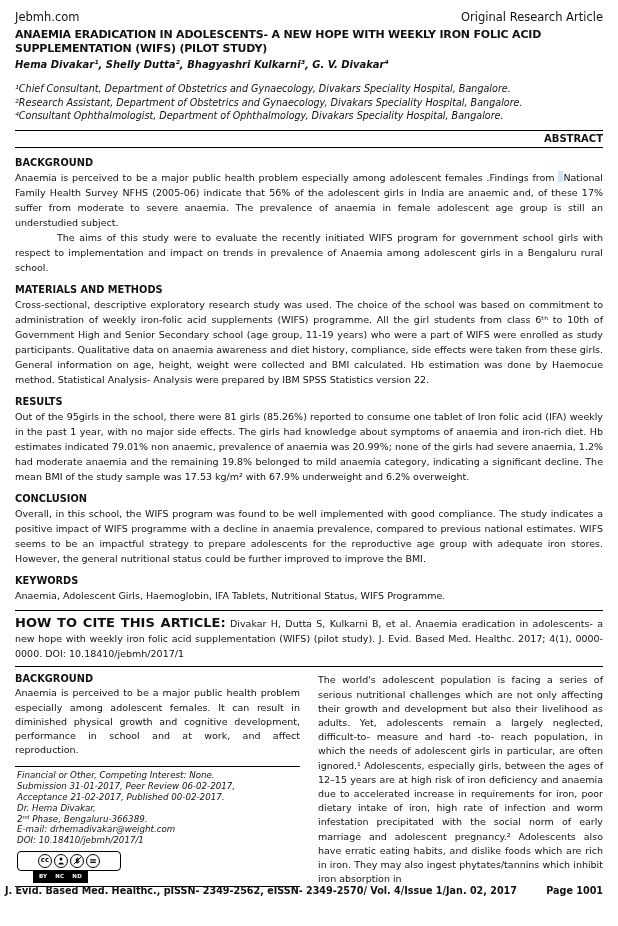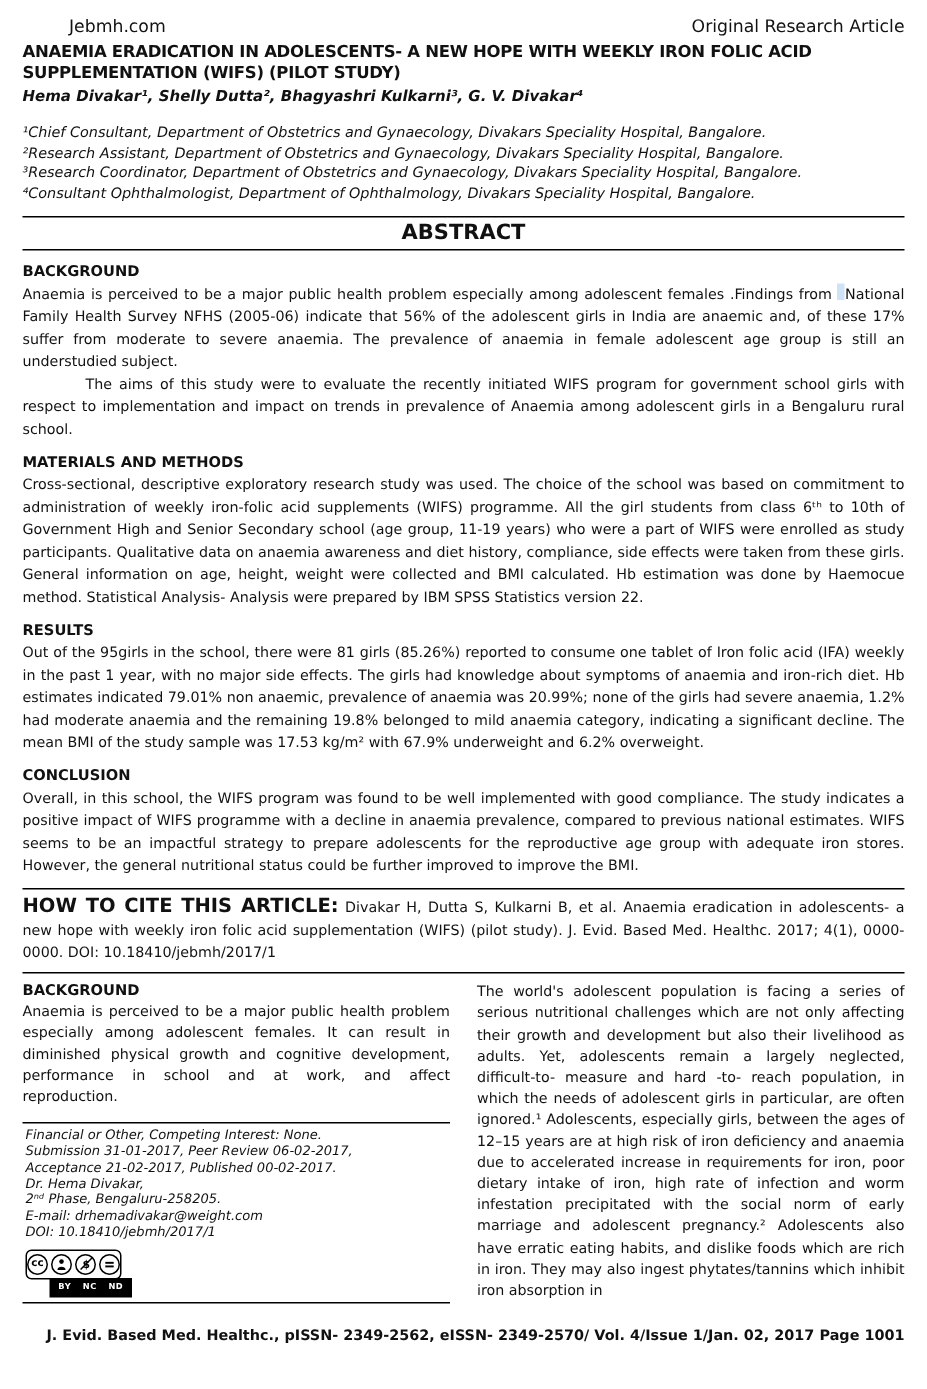--- a/index.html
+++ b/index.html
@@ -9,30 +9,30 @@
     width: 618px; height: 926px;
     margin: 0 auto;
     background: #ffffff;
     color: #111;
     font-family: "DejaVu Sans", sans-serif;
     padding: 8px 15px 0 15px;
     overflow: hidden;
   }
   
   .hdr { display: flex; justify-content: space-between; align-items: flex-end;
-         font-size: 11.5px; padding-top: 2px; margin-left: 31px; }
+         font-size: 11.5px; padding-top: 2px; }
   
   .title { font-weight: bold; font-size: 11px; letter-spacing: -0.2px;
            line-height: 1.3; margin-top: 4px; }
   .authors { font-style: italic; font-size: 10px; margin-top: 2px; font-weight: bold; }
   .affils { font-style: italic; font-size: 9.6px; line-height: 1.45; margin-top: 12px; }
   
   .rule { border: 0; border-top: 1.5px solid #000; margin: 0; }
   .abs-rule-top { margin-top: 7px; }
-  .abs-head { text-align: center; font-weight: bold; font-size: 14px; padding: 2px 0 3px; }
+  .abs-head { text-align: right; font-weight: bold; font-size: 10px; padding: 2px 0 3px; }
   
   .sec-head { font-weight: bold; font-size: 9.8px; margin: 9px 0 2px; }
   p.body-p { margin: 0; font-size: 9.5px; line-height: 15px; text-align: justify; }
   p.indent { text-indent: 42px; }
   .kw-line { margin-top: 0; }
   .cite-rule { margin-top: 7px; }
   .cite-block { padding: 4px 0 5px; }
   .cite-block b { font-size: 13px; }
   
   .sel { display: inline-block; width: 5px; height: 11px; background: #cfe2f6;
@@ -43,49 +43,48 @@
   .col p.body-p { line-height: 14.2px; }
   .col .sec-head { margin-top: 0; }
   
   .footnote { font-style: italic; font-size: 8.7px; line-height: 10.8px;
               border-top: 1.5px solid #000; border-bottom: 1.5px solid #000;
               margin-top: 9px; padding: 3px 0 3px 2px; }
   
   .cc-badge { margin-top: 5px; display: inline-block; font-style: normal; }
   .cc-row { display: inline-flex; align-items: center; gap: 2px;
             border: 1.6px solid #000; border-radius: 4px; background: #fff;
-            padding: 2px 0; }
+            padding: 2px 20px; }
   .cc-c { width: 14px; height: 14px; border: 1.4px solid #000; border-radius: 50%;
           display: inline-flex; align-items: center; justify-content: center;
           font-size: 7px; font-weight: bold; color: #000; line-height: 1; }
   .cc-strip { background: #000; color: #fff; width: 55px; margin-left: 16px;
               margin-top: -1px; display: flex; justify-content: space-around;
               font-size: 5.5px; font-weight: bold; padding: 1px 2px; letter-spacing: 0.3px; }
   
-  .ftr { position: absolute; left: 31px; right: 15px; bottom: 30px;
+  .ftr { position: absolute; left: 5px; right: 15px; bottom: 30px;
          display: flex; justify-content: space-between;
          font-size: 9.6px; font-weight: bold; }
 </style>
 </head>
 <body>
 
 <div class="page">
 
   <div class="hdr">
     <span>Jebmh.com</span>
     <span>Original Research Article</span>
   </div>
 
   <div class="title">ANAEMIA ERADICATION IN ADOLESCENTS- A NEW HOPE WITH WEEKLY IRON FOLIC ACID SUPPLEMENTATION (WIFS) (PILOT STUDY)</div>
   <div class="authors">Hema Divakar¹, Shelly Dutta², Bhagyashri Kulkarni³, G. V. Divakar⁴</div>
 
   <div class="affils">
     <div>¹Chief Consultant, Department of Obstetrics and Gynaecology, Divakars Speciality Hospital, Bangalore.</div>
     <div>²Research Assistant, Department of Obstetrics and Gynaecology, Divakars Speciality Hospital, Bangalore.</div>
-    <div>³Research Coordinator, Department of Obstetrics and Gynaecology, Divakars Speciality Hospital, Bangalore.</div>
     <div>⁴Consultant Ophthalmologist, Department of Ophthalmology, Divakars Speciality Hospital, Bangalore.</div>
   </div>
 
   <hr class="rule abs-rule-top">
   <div class="abs-head">ABSTRACT</div>
   <hr class="rule">
 
   <div>
     <div class="sec-head">BACKGROUND</div>
     <p class="body-p"><span>Anaemia is perceived to be a major public health problem especially among adolescent females .Findings from</span>
@@ -101,39 +100,43 @@
   <div>
     <div class="sec-head">RESULTS</div>
     <p class="body-p">Out of the 95girls in the school, there were 81 girls (85.26%) reported to consume one tablet of Iron folic acid (IFA) weekly in the past 1 year, with no major side effects. The girls had knowledge about symptoms of anaemia and iron-rich diet. Hb estimates indicated 79.01% non anaemic, prevalence of anaemia was 20.99%; none of the girls had severe anaemia, 1.2% had moderate anaemia and the remaining 19.8% belonged to mild anaemia category, indicating a significant decline. The mean BMI of the study sample was 17.53 kg/m² with 67.9% underweight and 6.2% overweight.</p>
   </div>
 
   <div>
     <div class="sec-head">CONCLUSION</div>
     <p class="body-p">Overall, in this school, the WIFS program was found to be well implemented with good compliance. The study indicates a positive impact of WIFS programme with a decline in anaemia prevalence, compared to previous national estimates. WIFS seems to be an impactful strategy to prepare adolescents for the reproductive age group with adequate iron stores. However, the general nutritional status could be further improved to improve the BMI.</p>
   </div>
 
+  <div>
+    <div class="sec-head">KEYWORDS</div>
+    <p class="body-p kw-line">Anaemia, Adolescent Girls, Haemoglobin, IFA Tablets, Nutritional Status, WIFS Programme.</p>
+  </div>
 
   <hr class="rule cite-rule">
   <div class="cite-block">
     <p class="body-p"><b>HOW TO CITE THIS ARTICLE:</b><span> Divakar H, Dutta S, Kulkarni B, et al. Anaemia eradication in adolescents- a new hope with weekly iron folic acid supplementation (WIFS) (pilot study). J. Evid. Based Med. Healthc. 2017; 4(1), 0000-0000. DOI: 10.18410/jebmh/2017/1</span></p>
   </div>
   <hr class="rule">
 
   <div class="cols">
 
     <div class="col">
       <div class="sec-head">BACKGROUND</div>
       <p class="body-p">Anaemia is perceived to be a major public health problem especially among adolescent females. It can result in diminished physical growth and cognitive development, performance in school and at work, and affect reproduction.</p>
 
       <div class="footnote">
         <div>Financial or Other, Competing Interest: None.</div>
         <div>Submission 31-01-2017, Peer Review 06-02-2017,</div>
         <div>Acceptance 21-02-2017, Published 00-02-2017.</div>
         <div>Dr. Hema Divakar,</div>
-        <div>2ⁿᵈ Phase, Bengaluru-258205.</div>
+        <div>2ⁿᵈ Phase, Bengaluru-366389.</div>
         <div>E-mail: drhemadivakar@weight.com</div>
         <div>DOI: 10.18410/jebmh/2017/1</div>
 
         <div class="cc-badge">
           <div class="cc-row">
             <span class="cc-c">
                 <span>cc</span>
               </span>
             <span class="cc-c">
               <svg width="8" height="8" viewBox="0 0 10 10" aria-hidden="true">

